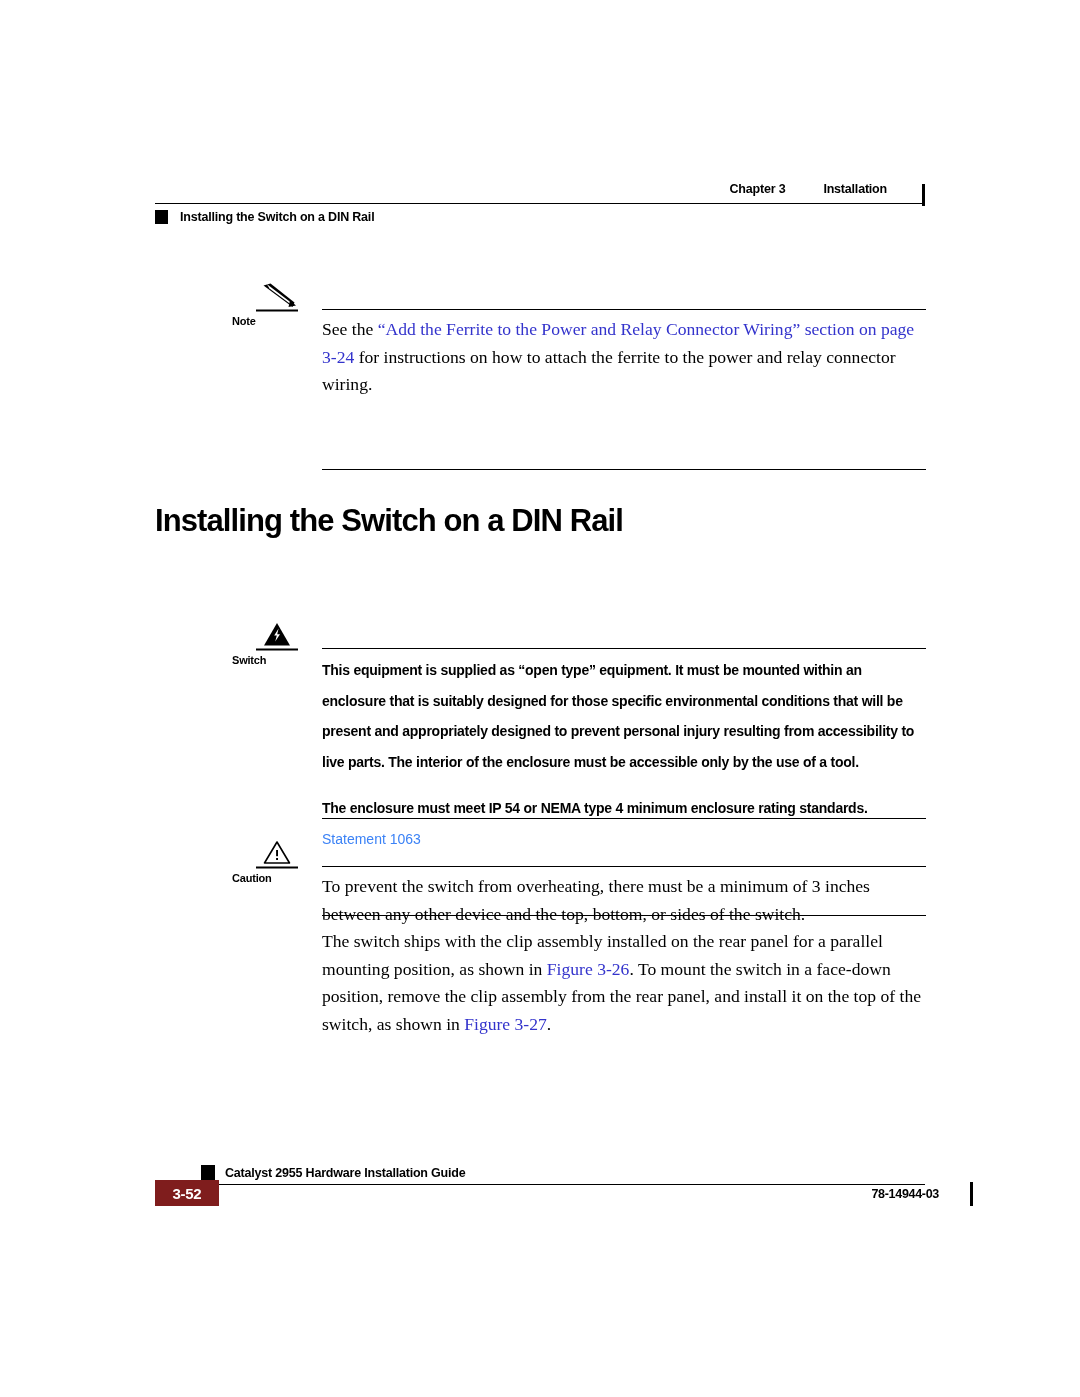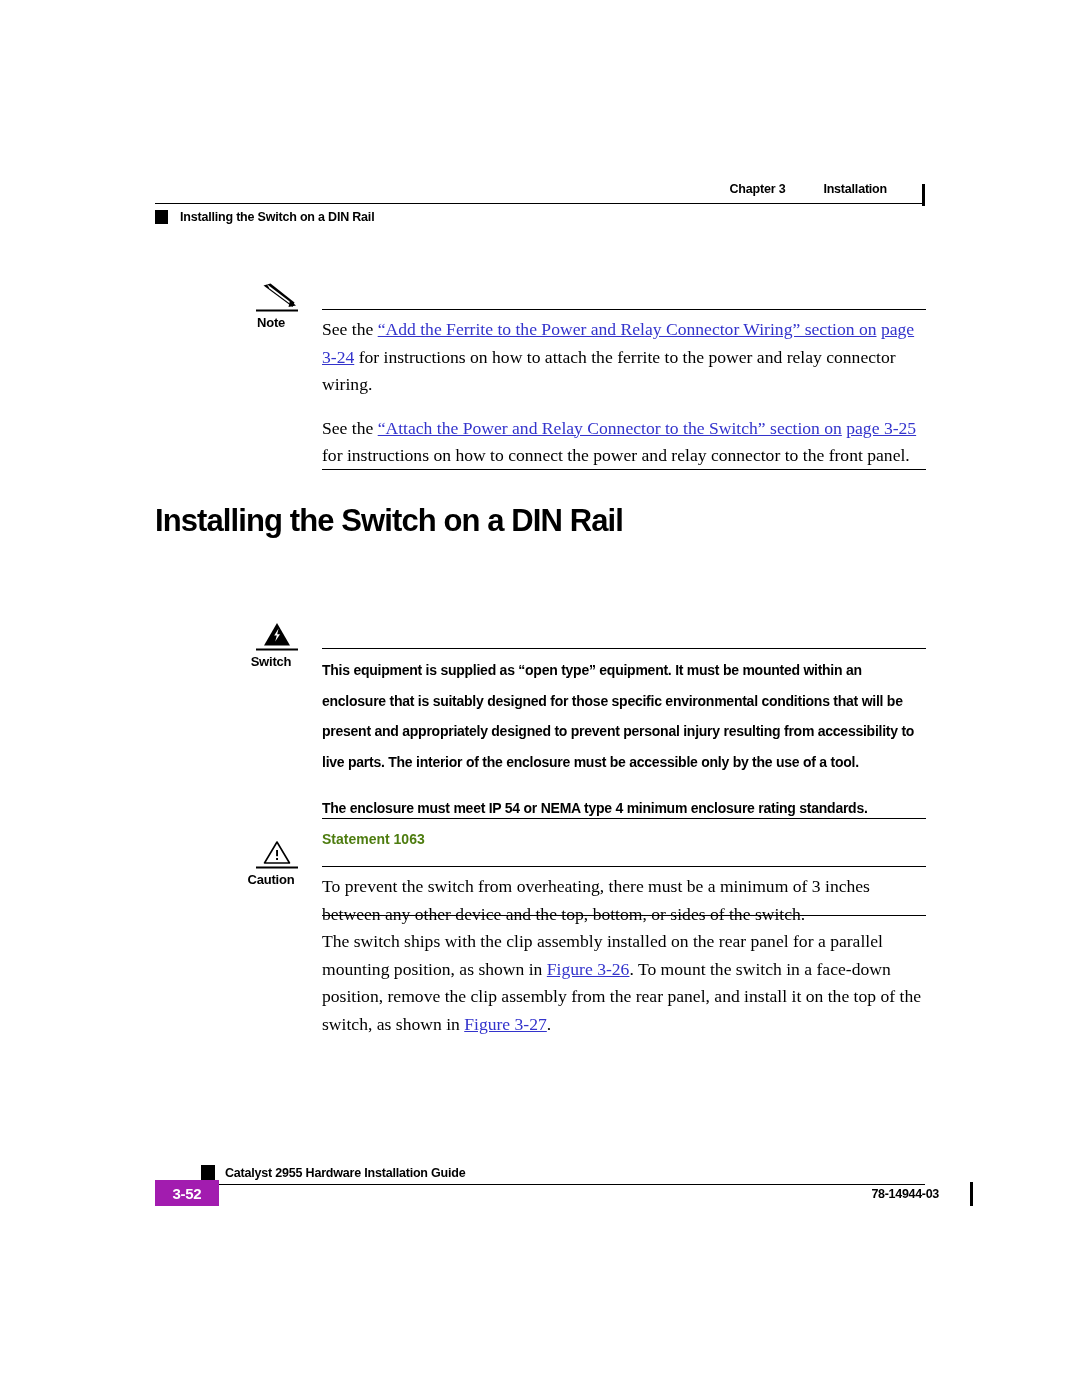--- a/index.html
+++ b/index.html
@@ -95,24 +95,24 @@
     left: 24px;
     top: 0px;
     width: 46px;
     height: 30px;
   }
   .admon-label {
     position: absolute;
     left: 0px;
     top: 32px;
     width: 78px;
-    text-align: center;
-    font-family: "Liberation Sans", sans-serif;
-    font-weight: bold;
-    font-size: 13px;
+    text-align: left;
+    font-family: "Liberation Sans", sans-serif;
+    font-weight: bold;
+    font-size: 11px;
     letter-spacing: -0.2px;
     color: #000;
   }
   .admon-rule-top {
     position: absolute;
     left: 90px;
     top: 26px;
     width: 604px;
     height: 1.2px;
     background: #000;
@@ -143,27 +143,27 @@
   }
   .warn-text {
     font-family: "Liberation Sans", sans-serif;
     font-weight: bold;
     font-size: 14px;
     line-height: 30.5px;
     letter-spacing: -0.25px;
     color: #000;
   }
   .stmt {
-    font-weight: bold;
-    color: #4d7c0f;
+    font-weight: normal;
+    color: #3b82f6;
     letter-spacing: 0;
     margin-left: 16px;
   }
 
-  .lnk { color: #3333cc; text-decoration: underline; }
+  .lnk { color: #3333cc; }
 
   
   .h1 {
     position: absolute;
     left: 155px;
     top: 503px;
     font-family: "Liberation Sans", sans-serif;
     font-weight: bold;
     font-size: 31px;
     letter-spacing: -0.9px;
@@ -218,21 +218,21 @@
     width: 770px;
     height: 1.4px;
     background: #000;
   }
   .footer-pagebox {
     position: absolute;
     left: 0px;
     top: 17px;
     width: 64px;
     height: 26px;
-    background: #a21caf;
+    background: #7f1d1d;
     color: #fff;
     font-family: "Liberation Sans", sans-serif;
     font-weight: bold;
     font-size: 15px;
     letter-spacing: -0.3px;
     display: flex;
     align-items: center;
     justify-content: center;
   }
   .footer-docnum {
@@ -281,21 +281,20 @@
           <polygon points="7.0,1.2 9.5,5.5 32.0,22.2 33.6,21.4" fill="#ffffff"></polygon>
           <polygon points="30.0,17.5 36.0,22.5 28.5,24.0" fill="#000"></polygon>
         </g>
         <rect x="0" y="26.5" width="42" height="2" fill="#000"></rect>
       </svg>
     </div>
     <div class="admon-label">Note</div>
     <div class="admon-rule-top"></div>
     <div class="admon-body">
       <p class="note-text"><span>See the </span><span class="lnk">“Add the Ferrite to the Power and Relay Connector Wiring” section on</span> <span class="lnk">page 3-24</span><span> for instructions on how to attach the ferrite to the power and relay connector wiring.</span></p>
-      <p class="note-text"><span>See the </span><span class="lnk">“Attach the Power and Relay Connector to the Switch” section on</span> <span class="lnk">page 3-25</span><span> for instructions on how to connect the power and relay connector to the front panel.</span></p>
     </div>
     <div class="admon-rule-bot" style="top:186px;"></div>
   </div>
 
   <h1 class="h1">Installing the Switch on a DIN Rail</h1>
 
 
   <div class="admon" style="top:622px;">
     <div class="admon-icon">
       <svg width="46" height="30" viewBox="0 0 46 30">

